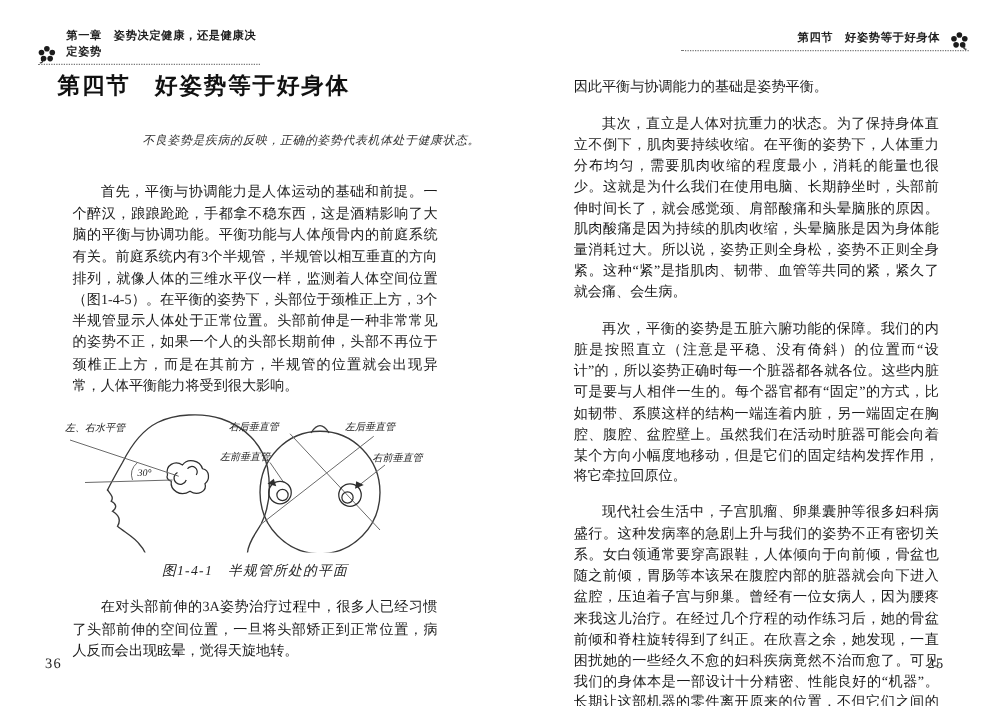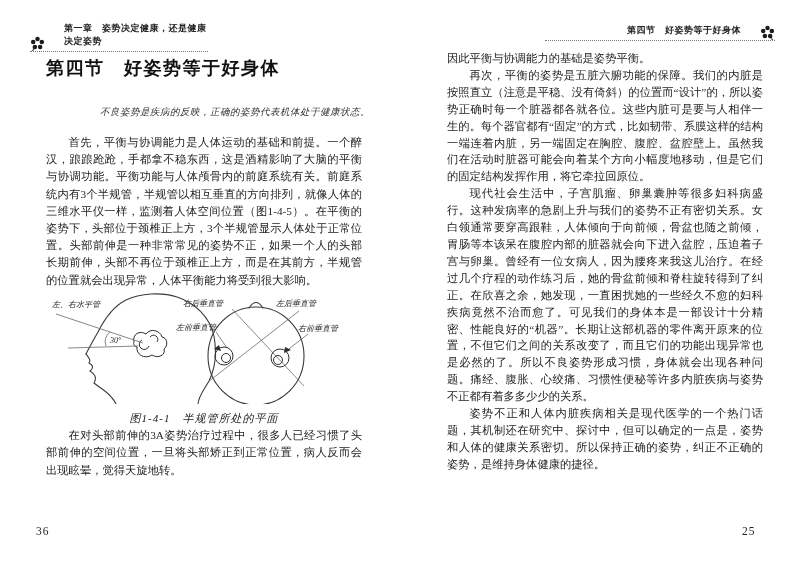--- a/index.html
+++ b/index.html
@@ -1,37 +1,37 @@
 <!DOCTYPE html>
 <html><head>
 <meta charset="utf-8">
 <style>
   html,body{margin:0;padding:0;background:#ffffff;}
   #canvas{position:relative;width:800px;height:565px;background:#ffffff;overflow:hidden;
           font-family:"Liberation Serif","DejaVu Serif",serif;color:#1c1c1c;}
 
   
-  .running-head{position:absolute;top:22px;display:flex;align-items:flex-end;gap:19px;
+  .running-head{position:absolute;top:22px;display:flex;align-items:flex-end;gap:8px;
                 border-bottom:1px dotted #777;padding-bottom:3px;
                 font-family:Liberation Sans, sans-serif;
                 font-size:9px;font-weight:bold;letter-spacing:0.5px;color:#222;}
   .rh-left{left:30px;width:178px;}
   .rh-right{left:545px;width:230px;justify-content:flex-end;}
   .flower{flex:0 0 auto;transform:translateY(3px);}
 
   
   .section-title{position:absolute;left:46px;top:56px;font-size:18px;font-weight:bold;
                  letter-spacing:1.5px;color:#111;}
-  .epigraph{position:absolute;left:100px;top:106px;font-size:9.5px;font-style:italic;
+  .epigraph{position:absolute;left:114px;top:106px;font-size:9.5px;font-style:italic;
             letter-spacing:0.5px;color:#333;}
   .body-block{position:absolute;width:316px;font-size:11.3px;line-height:17.2px;
               text-align:justify;color:#1c1c1c;}
   .bb-left{left:46px;top:134px;}
   .bb-right{left:447px;top:50px;line-height:16.9px;}
-  .body-block p{margin:0;text-indent:2em;}
+  .body-block p{margin:12px;text-indent:2em;}
   .body-block p.no-indent{text-indent:0;}
 
   .figure-wrap{margin:3px 0 0 0;}
   .figure-caption{text-align:center;font-size:11px;font-style:italic;color:#222;
                   margin-top:1px;letter-spacing:1px;}
   .fig-label{font-size:8px;font-style:italic;fill:#222;
              font-family:"Liberation Serif","DejaVu Serif",serif;}
   .fig-line{stroke:#6a6a6a;stroke-width:0.8;fill:none;}
   .fig-outline{stroke:#3a3a3a;stroke-width:1.1;fill:none;stroke-linecap:round;}
   .fig-canal{stroke:#2e2e2e;stroke-width:1;fill:none;}
@@ -121,20 +121,21 @@
         <text class="fig-label" x="252" y="39">右前垂直管</text>
       </svg>
       <div class="figure-caption">图1-4-1　半规管所处的平面</div>
     </div>
 
     <p>在对头部前伸的3A姿势治疗过程中，很多人已经习惯了头部前伸的空间位置，一旦将头部矫正到正常位置，病人反而会出现眩晕，觉得天旋地转。</p>
   </div>
 
   <div class="body-block bb-right">
     <p class="no-indent">因此平衡与协调能力的基础是姿势平衡。</p>
+    <p>其次，直立是人体对抗重力的状态。为了保持身体直立不倒下，肌肉要持续收缩。在平衡的姿势下，人体重力分布均匀，需要肌肉收缩的程度最小，消耗的能量也很少。这就是为什么我们在使用电脑、长期静坐时，头部前伸时间长了，就会感觉颈、肩部酸痛和头晕脑胀的原因。肌肉酸痛是因为持续的肌肉收缩，头晕脑胀是因为身体能量消耗过大。所以说，姿势正则全身松，姿势不正则全身紧。这种“紧”是指肌肉、韧带、血管等共同的紧，紧久了就会痛、会生病。</p>
     <p>再次，平衡的姿势是五脏六腑功能的保障。我们的内脏是按照直立（注意是平稳、没有倚斜）的位置而“设计”的，所以姿势正确时每一个脏器都各就各位。这些内脏可是要与人相伴一生的。每个器官都有“固定”的方式，比如韧带、系膜这样的结构一端连着内脏，另一端固定在胸腔、腹腔、盆腔壁上。虽然我们在活动时脏器可能会向着某个方向小幅度地移动，但是它们的固定结构发挥作用，将它牵拉回原位。</p>
     <p>现代社会生活中，子宫肌瘤、卵巢囊肿等很多妇科病盛行。这种发病率的急剧上升与我们的姿势不正有密切关系。女白领通常要穿高跟鞋，人体倾向于向前倾，骨盆也随之前倾，胃肠等本该呆在腹腔内部的脏器就会向下进入盆腔，压迫着子宫与卵巢。曾经有一位女病人，因为腰疼来我这儿治疗。在经过几个疗程的动作练习后，她的骨盆前倾和脊柱旋转得到了纠正。在欣喜之余，她发现，一直困扰她的一些经久不愈的妇科疾病竟然不治而愈了。可见我们的身体本是一部设计十分精密、性能良好的“机器”。长期让这部机器的零件离开原来的位置，不但它们之间的关系改变了，而且它们的功能出现异常也是必然的了。所以不良姿势形成习惯，身体就会出现各种问题。痛经、腹胀、心绞痛、习惯性便秘等许多内脏疾病与姿势不正都有着多多少少的关系。</p>
     <p>姿势不正和人体内脏疾病相关是现代医学的一个热门话题，其机制还在研究中、探讨中，但可以确定的一点是，姿势和人体的健康关系密切。所以保持正确的姿势，纠正不正确的姿势，是维持身体健康的捷径。</p>
   </div>
 
   <div class="page-number pn-left">36</div>
   <div class="page-number pn-right">25</div>
 
 </div>
 

